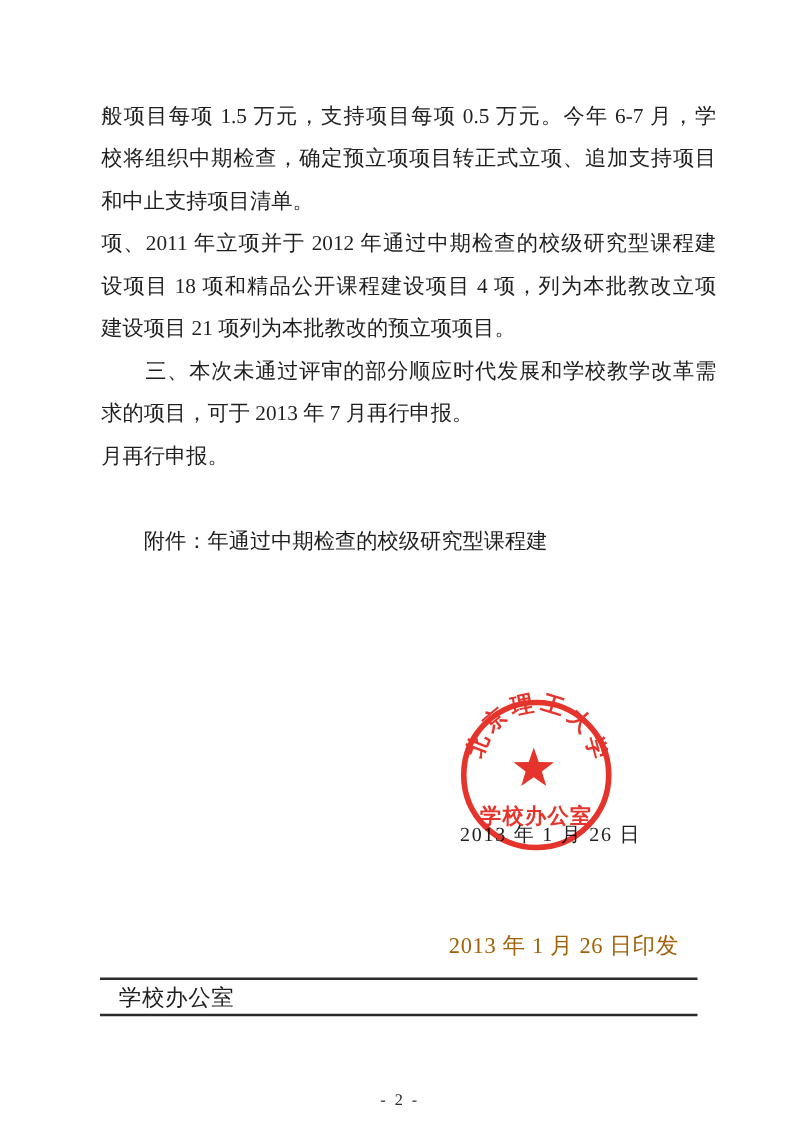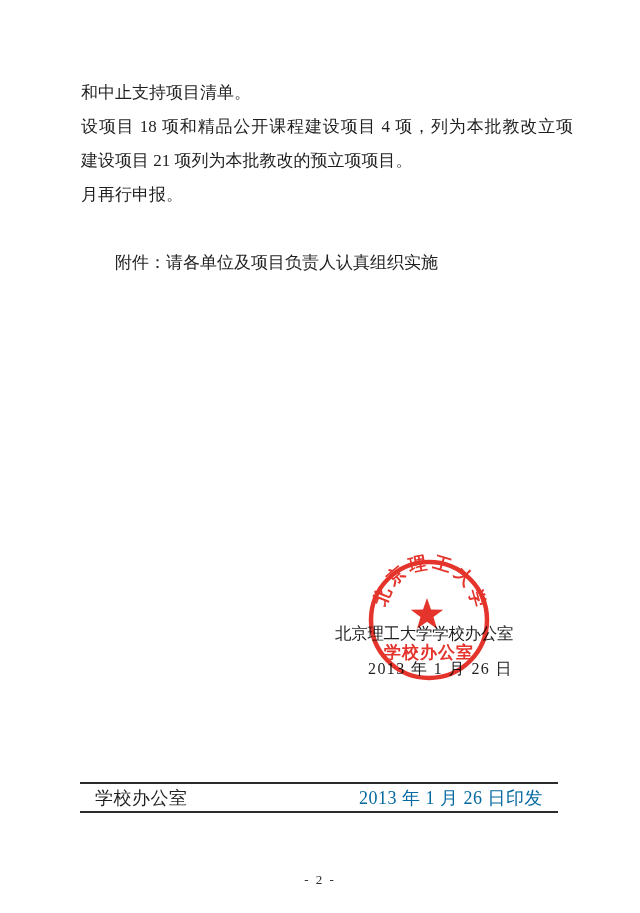--- a/index.html
+++ b/index.html
@@ -86,51 +86,55 @@
     position: absolute;
     left: 95px;
     top: 786px;
     font-size: 18px;
     letter-spacing: 0.5px;
     color: #1f1f1f;
   }
   .footer-right {
     position: absolute;
     right: 97px;
-    top: 786px;
+    top: 744px;
     font-size: 18px;
     letter-spacing: 0.5px;
-    color: #0369a1;
+    color: #a16207;
   }
   .page-number {
     position: absolute;
     left: 0;
     right: 0;
     top: 872px;
     text-align: center;
     font-size: 13px;
     letter-spacing: 2px;
     color: #2b2b2b;
   }
 </style>
 </head>
 <body>
 
 <div class="page">
 
   <div class="body-lines">
+      <div class="bline fill">般项目每项 1.5 万元，支持项目每项 0.5 万元。今年 6-7 月，学</div>
+      <div class="bline fill">校将组织中期检查，确定预立项项目转正式立项、追加支持项目</div>
       <div class="bline">和中止支持项目清单。</div>
+      <div class="bline fill">项、2011 年立项并于 2012 年通过中期检查的校级研究型课程建</div>
       <div class="bline fill">设项目 18 项和精品公开课程建设项目 4 项，列为本批教改立项</div>
       <div class="bline">建设项目 21 项列为本批教改的预立项项目。</div>
+      <div class="bline fill">　　三、本次未通过评审的部分顺应时代发展和学校教学改革需</div>
+      <div class="bline">求的项目，可于 2013 年 7 月再行申报。</div>
       <div class="bline">月再行申报。</div>
       <div class="bline">&nbsp;</div>
-      <div class="bline">　　附件：请各单位及项目负责人认真组织实施</div>
+      <div class="bline">　　附件：年通过中期检查的校级研究型课程建</div>
     </div>
 
-  <div class="sig-issuer">北京理工大学学校办公室</div>
 
   <div class="sig-date">2013 年 1 月 26 日</div>
 
   <svg class="seal" width="144" height="144" viewBox="357 548 144 144">
     <circle cx="429" cy="620" r="58" fill="none" stroke-width="4.5" stroke="#e2241b"></circle>
     <polygon points="427,598 431,609.5 443.2,609.7 433.5,617.1 437,628.8 427,621.8 417,628.8 420.5,617.1 410.8,609.7 423,609.5" fill="#e2241b"></polygon>
     <defs>
       <path id="seal-arc-path" d="M 385.4 613.9 A 44 44 0 1 1 473.0 618.5" fill="none"></path>
     </defs>
     <text class="seal-arc-text" fill="#e2241b">

